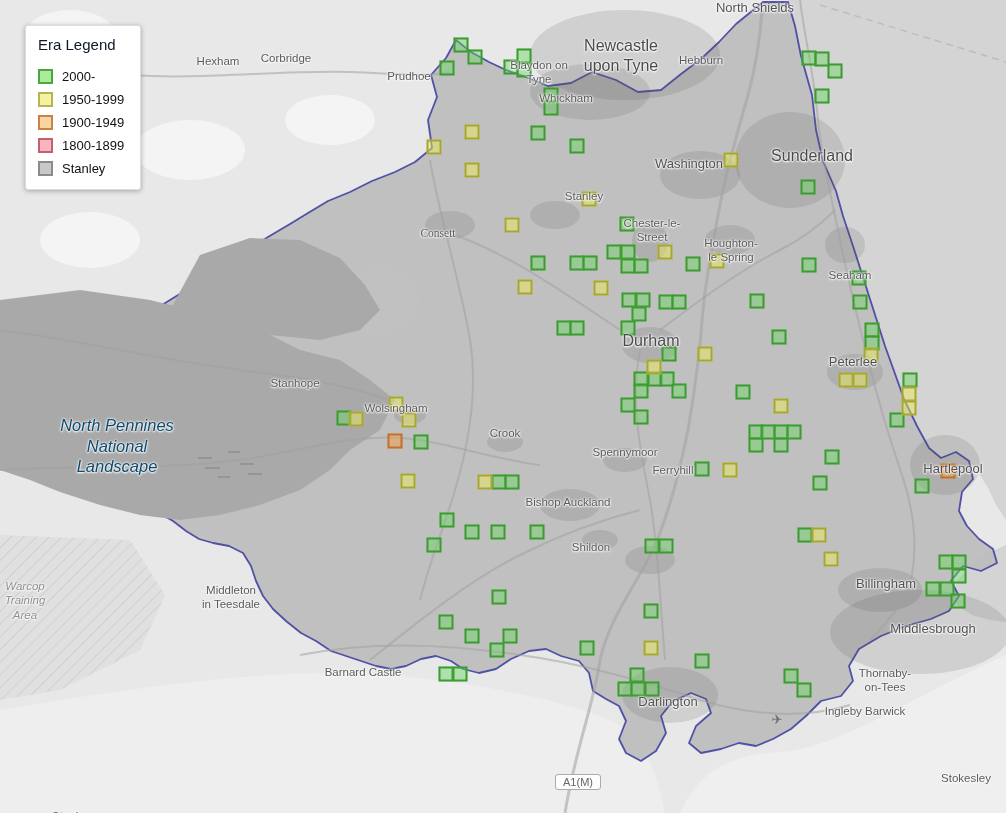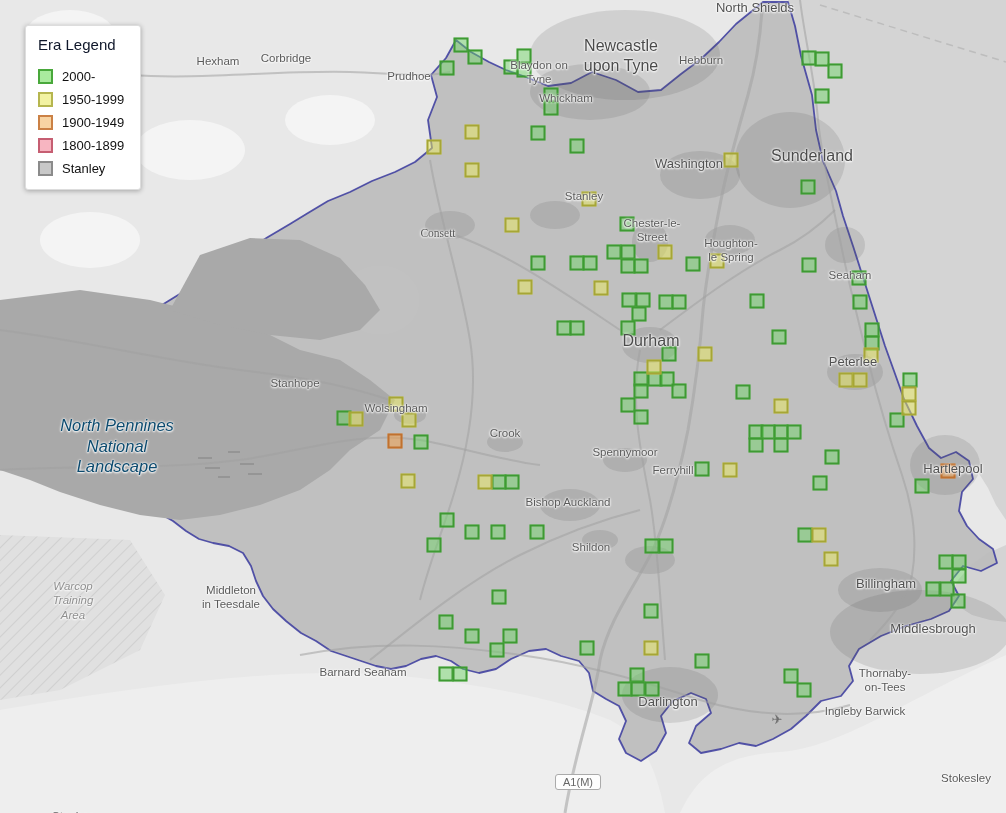--- a/index.html
+++ b/index.html
@@ -268,24 +268,24 @@
       <span class="map-label lbl-area-lg" style="left: 117px; top: 446px;">North Pennines
 National
 Landscape</span>
       <span class="map-label lbl-town" style="left: 505px; top: 433px;">Crook</span>
       <span class="map-label lbl-town" style="left: 625px; top: 452px;">Spennymoor</span>
       <span class="map-label lbl-town" style="left: 673px; top: 470px;">Ferryhill</span>
       <span class="map-label lbl-town" style="left: 568px; top: 502px;">Bishop Auckland</span>
       <span class="map-label lbl-town" style="left: 591px; top: 547px;">Shildon</span>
       <span class="map-label lbl-town" style="left: 231px; top: 561px; margin-top: 36px;">Middleton
 in Teesdale</span>
-      <span class="map-label lbl-area" style="left: 25px; top: 601px; margin-left: 48px;">Warcop
+      <span class="map-label lbl-area" style="left: 25px; top: 601px;">Warcop
 Training
 Area</span>
-      <span class="map-label lbl-town" style="left: 363px; top: 672px;">Barnard Seaham</span>
+      <span class="map-label lbl-town" style="left: 363px; top: 672px;">Barnard Castle</span>
       <span class="map-label lbl-city" style="left: 668px; top: 702px;">Darlington</span>
       <span class="map-label lbl-city" style="left: 953px; top: 469px;">Hartlepool</span>
       <span class="map-label lbl-city" style="left: 886px; top: 584px;">Billingham</span>
       <span class="map-label lbl-city" style="left: 933px; top: 629px;">Middlesbrough</span>
       <span class="map-label lbl-town" style="left: 885px; top: 680px;">Thornaby-
 on-Tees</span>
       <span class="map-label lbl-town" style="left: 865px; top: 711px;">Ingleby Barwick</span>
       <span class="map-label lbl-town" style="left: 966px; top: 778px;">Stokesley</span>
       <span class="map-label lbl-town" style="left: 27px; top: 816px; margin-left: 42px;">y Stephen</span>
     </div>

